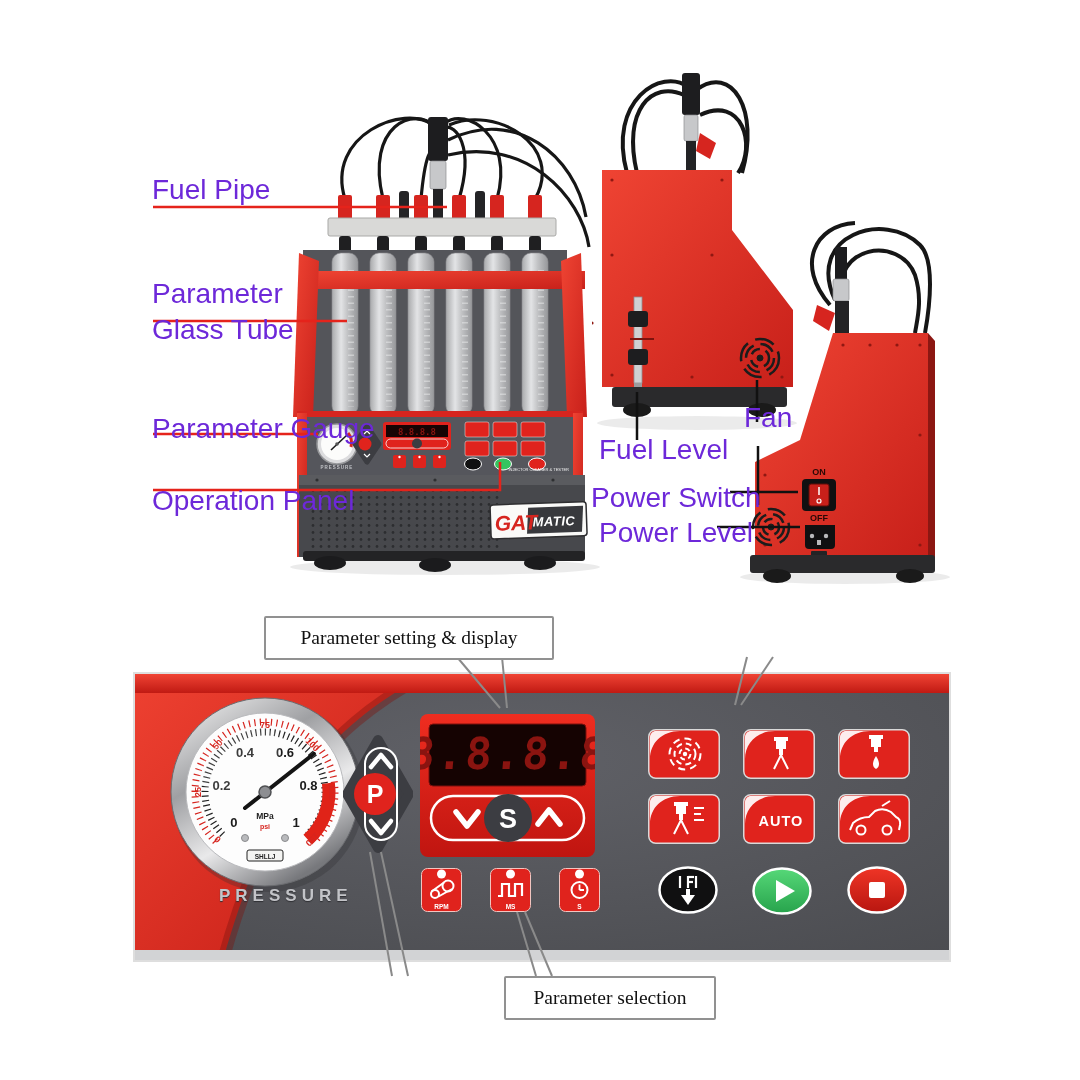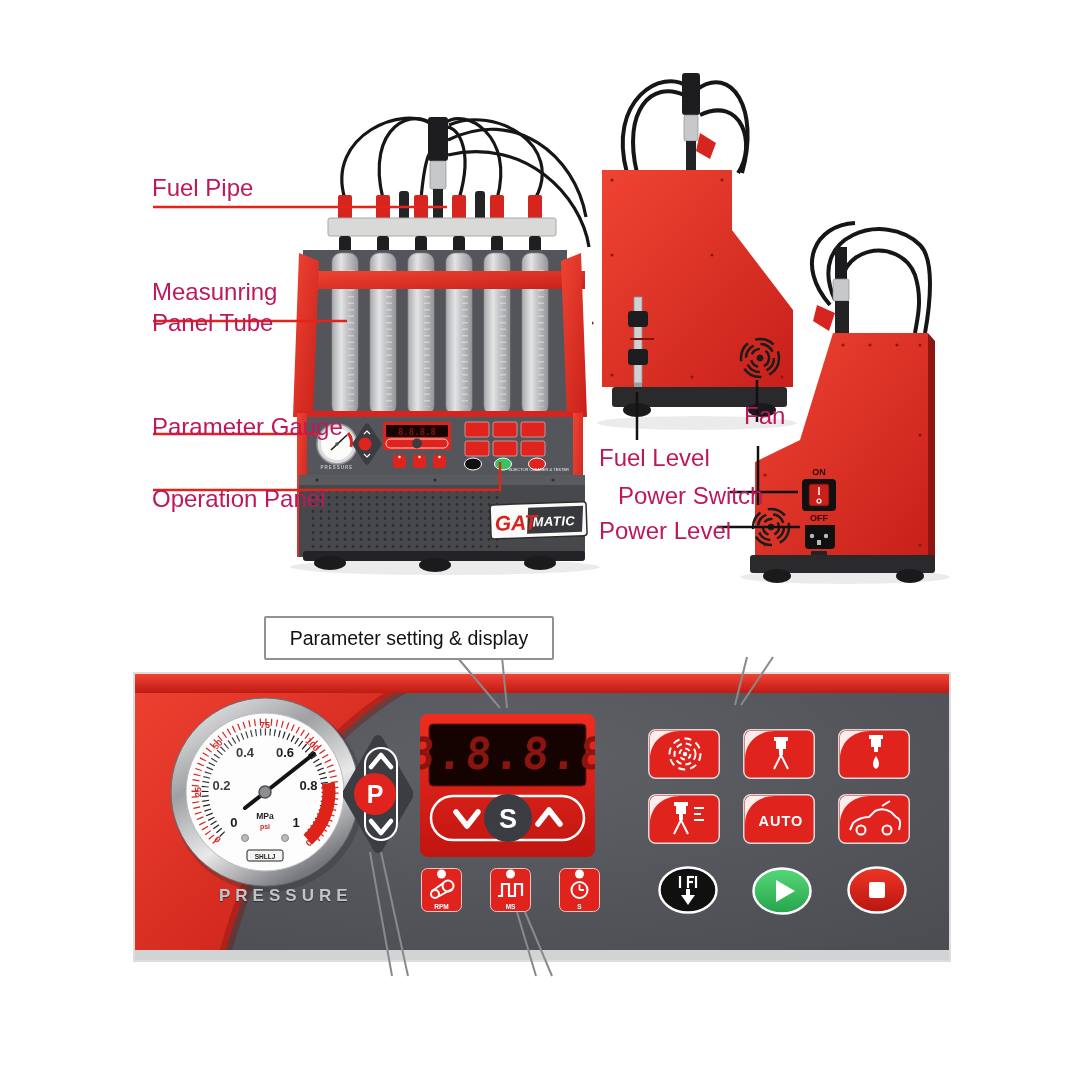--- a/index.html
+++ b/index.html
@@ -1,21 +1,21 @@
 <!DOCTYPE html>
 <html><head>
 <meta charset="utf-8">
 <style>
   html,body{margin:0;padding:0;background:#fff;}
   .canvas{position:relative;width:1080px;height:1080px;background:#fff;overflow:hidden;
           font-family:"Liberation Sans",sans-serif;}
   .abs{position:absolute;}
-  .lbl{position:absolute;font-size:24px;color:#be185d;z-index:6;line-height:1.3;}
+  .lbl{position:absolute;font-size:28px;color:#6d28d9;z-index:6;line-height:1.3;}
   .cbox{position:absolute;z-index:6;background:#fff;border:2px solid #919191;border-radius:2px;
-        display:flex;align-items:center;justify-content:center;font-size:19.5px;color:#111;}
+        display:flex;align-items:center;justify-content:center;font-size:19.5px;color:#111;font-family:Liberation Serif, serif;}
   .panel{position:absolute;left:133px;top:672px;width:814px;height:286px;z-index:2;
          border:2px solid #dedede;box-sizing:content-box;}
   .pressure-word{position:absolute;left:84px;top:212px;font-size:17px;font-weight:bold;
                  letter-spacing:5px;color:#c3c4c8;z-index:4;text-shadow:0 1px 1px #2e2f33;}
   svg{display:block;}
   .overlay{position:absolute;left:0;top:0;z-index:5;pointer-events:none;}
 </style>
 </head>
 <body>
 
@@ -286,29 +286,30 @@
       <circle cx="36" cy="322" r="13" stroke-width="2.5" stroke-dasharray="14 7"></circle>
       <circle cx="36" cy="322" r="8" stroke-width="2.5" stroke-dasharray="9 6"></circle>
       <circle cx="36" cy="322" r="3" fill="#1c1c1c"></circle>
     </g>
     <rect x="15" y="350" width="185" height="18" rx="3" fill="#2a2a2c"></rect>
     <ellipse cx="42" cy="371" rx="14" ry="7" fill="#1a1a1a"></ellipse>
     <ellipse cx="175" cy="371" rx="14" ry="7" fill="#1a1a1a"></ellipse>
   </svg>
 
   <div class="lbl" style="left:152px;top:172px">Fuel Pipe</div>
-  <div class="lbl" style="left:152px;top:276px;width:178px">Measunring Panel Tube</div>
+  <div class="lbl" style="left:152px;top:276px;width:178px">Parameter Glass Tube</div>
   <div class="lbl" style="left:152px;top:411px">Parameter Gauge</div>
   <div class="lbl" style="left:152px;top:483px">Operation Panel</div>
-  <div class="lbl" style="left:599px;top:442px">Fuel Level</div>
+  <div class="lbl" style="left:599px;top:432px">Fuel Level</div>
   <div class="lbl" style="left:744px;top:400px">Fan</div>
-  <div class="lbl" style="left:618px;top:480px">Power Switch</div>
+  <div class="lbl" style="left:591px;top:480px">Power Switch</div>
   <div class="lbl" style="left:599px;top:515px">Power Level</div>
 
   <div class="cbox" style="left:264px;top:616px;width:286px;height:40px">Parameter setting &amp; display</div>
+  <div class="cbox" style="left:504px;top:976px;width:208px;height:40px">Parameter selection</div>
 
   <svg class="overlay" width="1080" height="1080" viewBox="0 0 1080 1080">
     <g stroke="#e5231b" stroke-width="2.5" fill="none">
       <line x1="153" y1="207" x2="447" y2="207"></line>
       <line x1="153" y1="321" x2="347" y2="321"></line>
       <line x1="153" y1="434" x2="318" y2="434"></line>
       <polyline points="153,490 500,490 500,462"></polyline>
     </g>
     <g stroke="#111" stroke-width="2.5" fill="none">
       <line x1="637" y1="392" x2="637" y2="440"></line>

